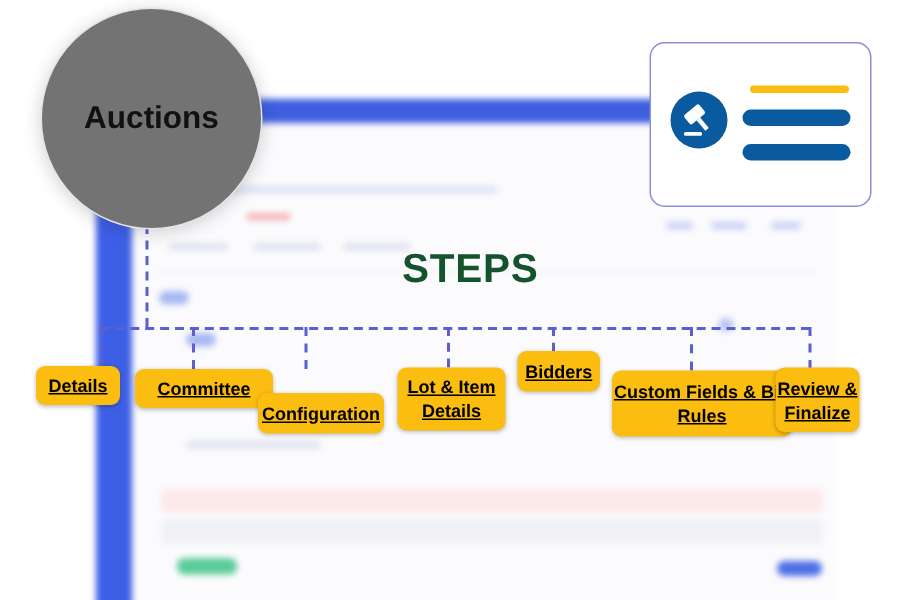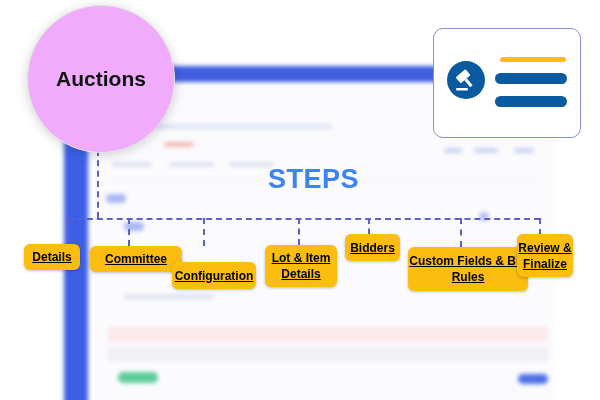--- a/index.html
+++ b/index.html
@@ -7,29 +7,29 @@
 
   
   .bg-window { position:absolute; left:64px; top:64px; width:492px; height:340px; background:#fbfbfd; filter:blur(2.2px); }
   .bg-header { position:absolute; left:0; top:2px; width:100%; height:16px; background:#3f5fe0; }
   .bg-sidebar { position:absolute; left:0; top:2px; width:24px; height:340px; background:#3d5fe6; }
   .bg-line { position:absolute; height:5px; background:#dfe3ef; border-radius:3px; }
   .bg-pill { position:absolute; height:9px; border-radius:5px; }
   .bg-row { position:absolute; left:44px; width:440px; height:16px; }
 
   
-  .circle { position:absolute; left:27px; top:5px; width:146px; height:146px; border-radius:50%; background:#f0abfc; box-shadow:0 2px 12px rgba(0,0,0,0.18); border:1px solid #e5e5e5; display:flex; align-items:center; justify-content:center; }
+  .circle { position:absolute; left:27px; top:5px; width:146px; height:146px; border-radius:50%; background:#737373; box-shadow:0 2px 12px rgba(0,0,0,0.18); border:1px solid #e5e5e5; display:flex; align-items:center; justify-content:center; }
   .circle span { font-size:21px; font-weight:bold; color:#111; }
 
   
   .icon-card { position:absolute; left:433px; top:28px; width:148px; height:110px; background:#fff; border:1.5px solid #8a8fd6; border-radius:10px; box-sizing:border-box; }
   .gavel-circle { position:absolute; left:13px; top:32px; width:38px; height:38px; border-radius:50%; background:#0a5aa0; }
   .bar { position:absolute; border-radius:6px; }
 
-  .steps-title { position:absolute; left:268px; top:164px; font-size:27px; font-weight:bold; color:#3b82f6; letter-spacing:0.5px; }
+  .steps-title { position:absolute; left:268px; top:164px; font-size:27px; font-weight:bold; color:#14532d; letter-spacing:0.5px; }
 
   
   .dash-h { position:absolute; height:0; border-top:2px dashed #5b5fd0; }
   .dash-v { position:absolute; width:0; border-left:2px dashed #5b5fd0; }
 
   
   .step { position:absolute; background:#fbbd0f; border-radius:6px; box-shadow:0 1px 3px rgba(0,0,0,0.25); display:flex; align-items:center; justify-content:center; text-align:center; font-size:12px; font-weight:bold; color:#000000; line-height:16px; box-sizing:border-box; padding:0 0; cursor:pointer;text-decoration:underline; }
 </style>
 </head>
 <body>
@@ -87,13 +87,13 @@
 </div>
 
 <div class="steps-title">STEPS</div>
 
 <div class="step" style="left:24px;top:244px;width:56px;height:26px;">Details</div>
 <div class="step" style="left:90px;top:246px;width:92px;height:26px;">Committee</div>
 <div class="step" style="left:172px;top:262px;width:84px;height:27px;">Configuration</div>
 <div class="step" style="left:265px;top:245px;width:72px;height:42px;">Lot &amp; Item Details</div>
 <div class="step" style="left:345px;top:234px;width:55px;height:27px;">Bidders</div>
 <div class="step" style="left:408px;top:247px;width:120px;height:44px;">Custom Fields &amp; Bid Rules</div>
-<div class="step" style="left:517px;top:234px;width:56px;height:43px;">Review &amp; Finalize</div>
+<div class="step" style="left:517px;top:245px;width:56px;height:43px;">Review &amp; Finalize</div>
 
 </body></html>

